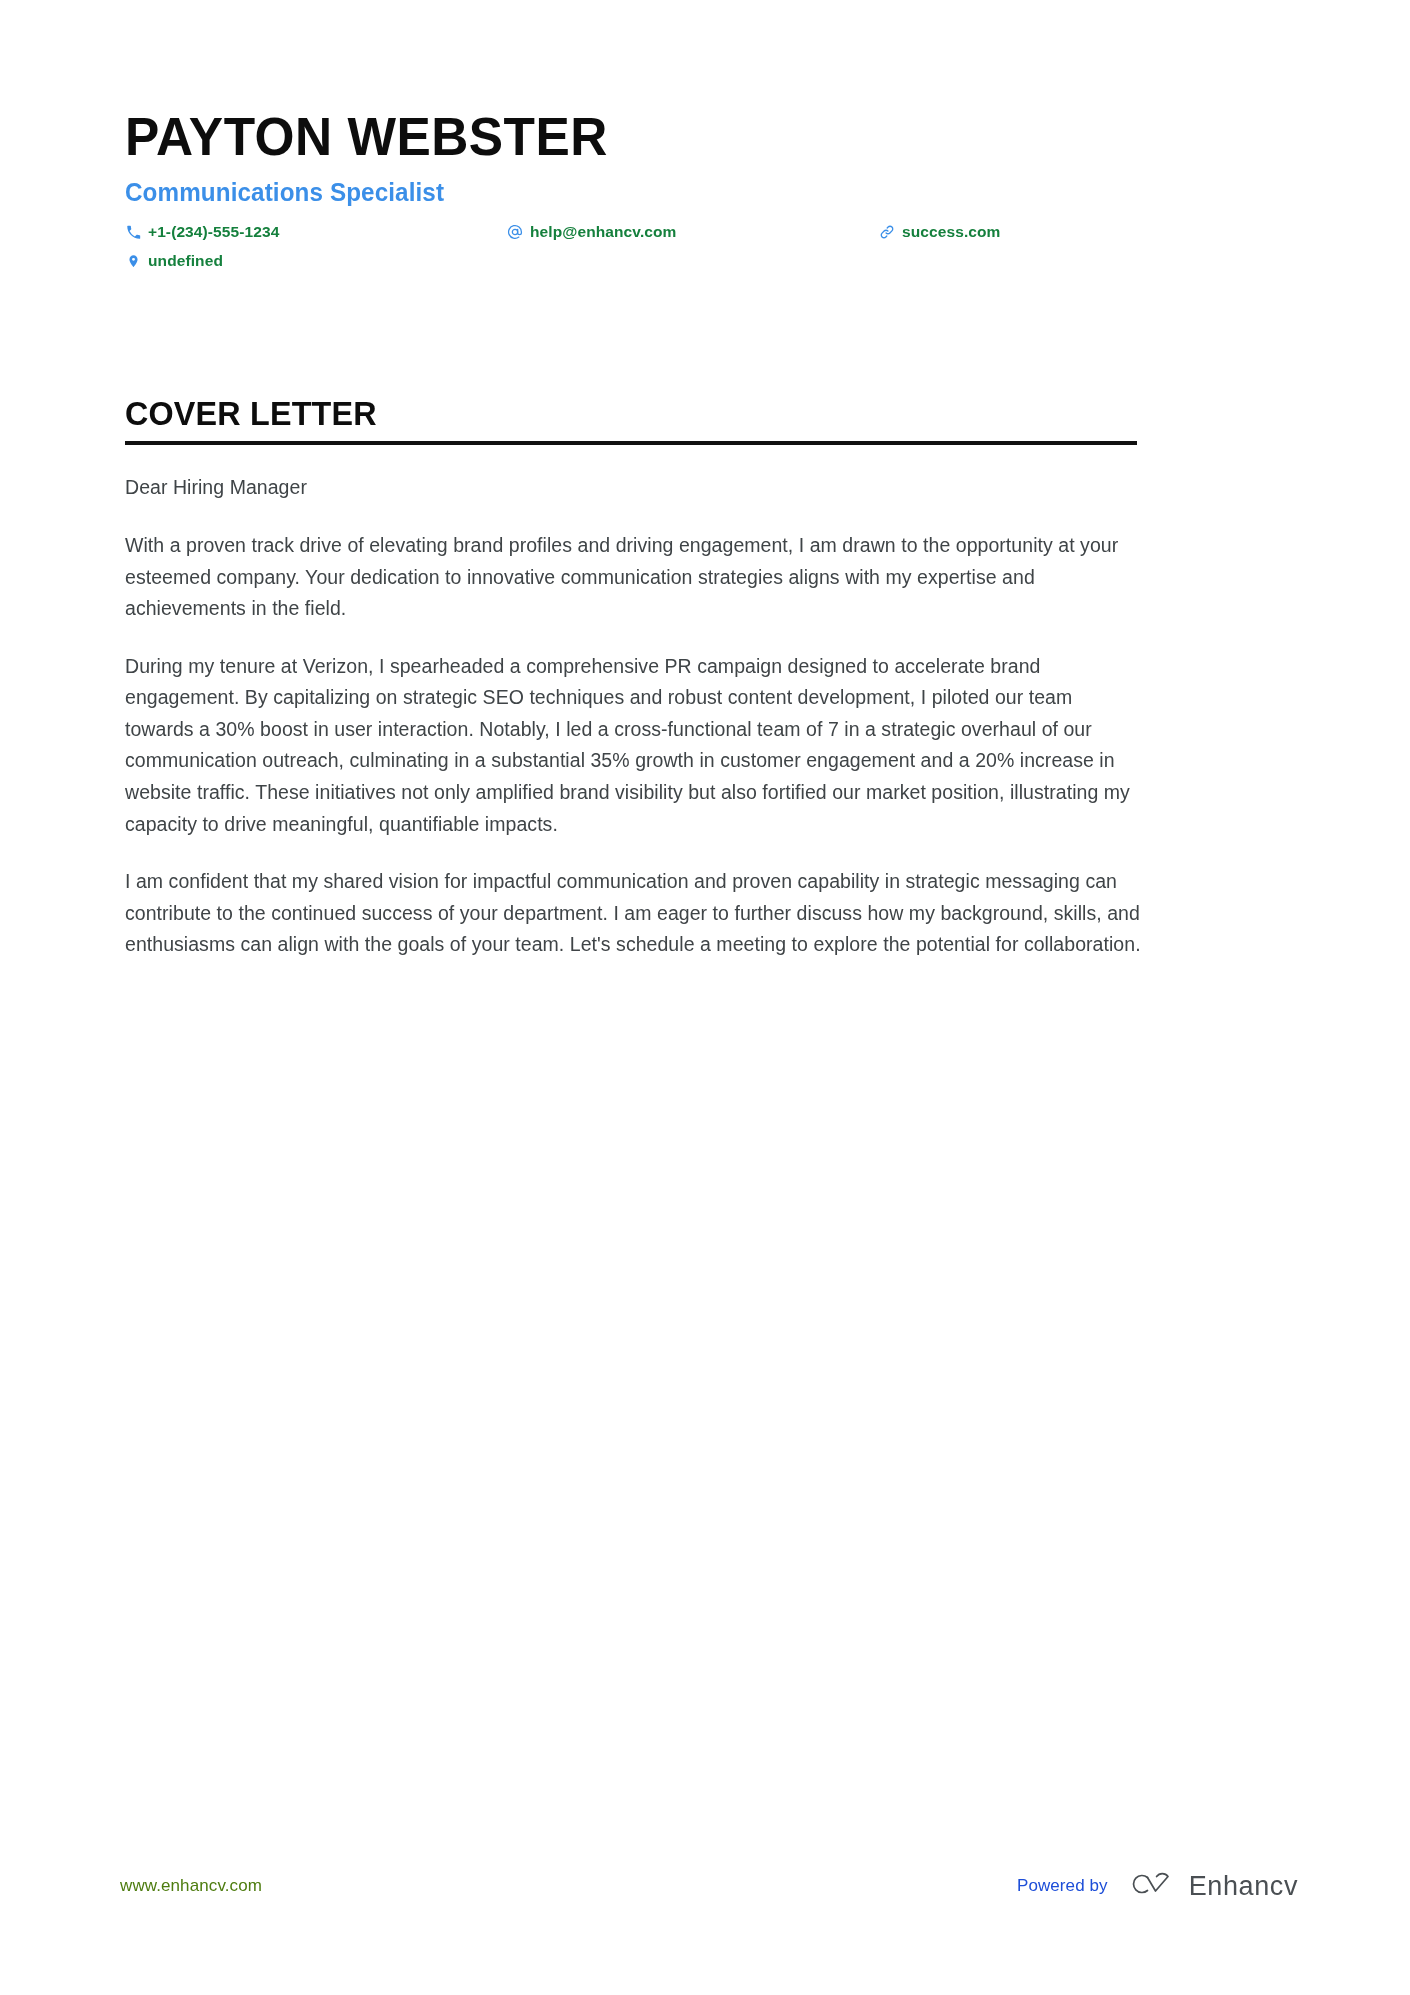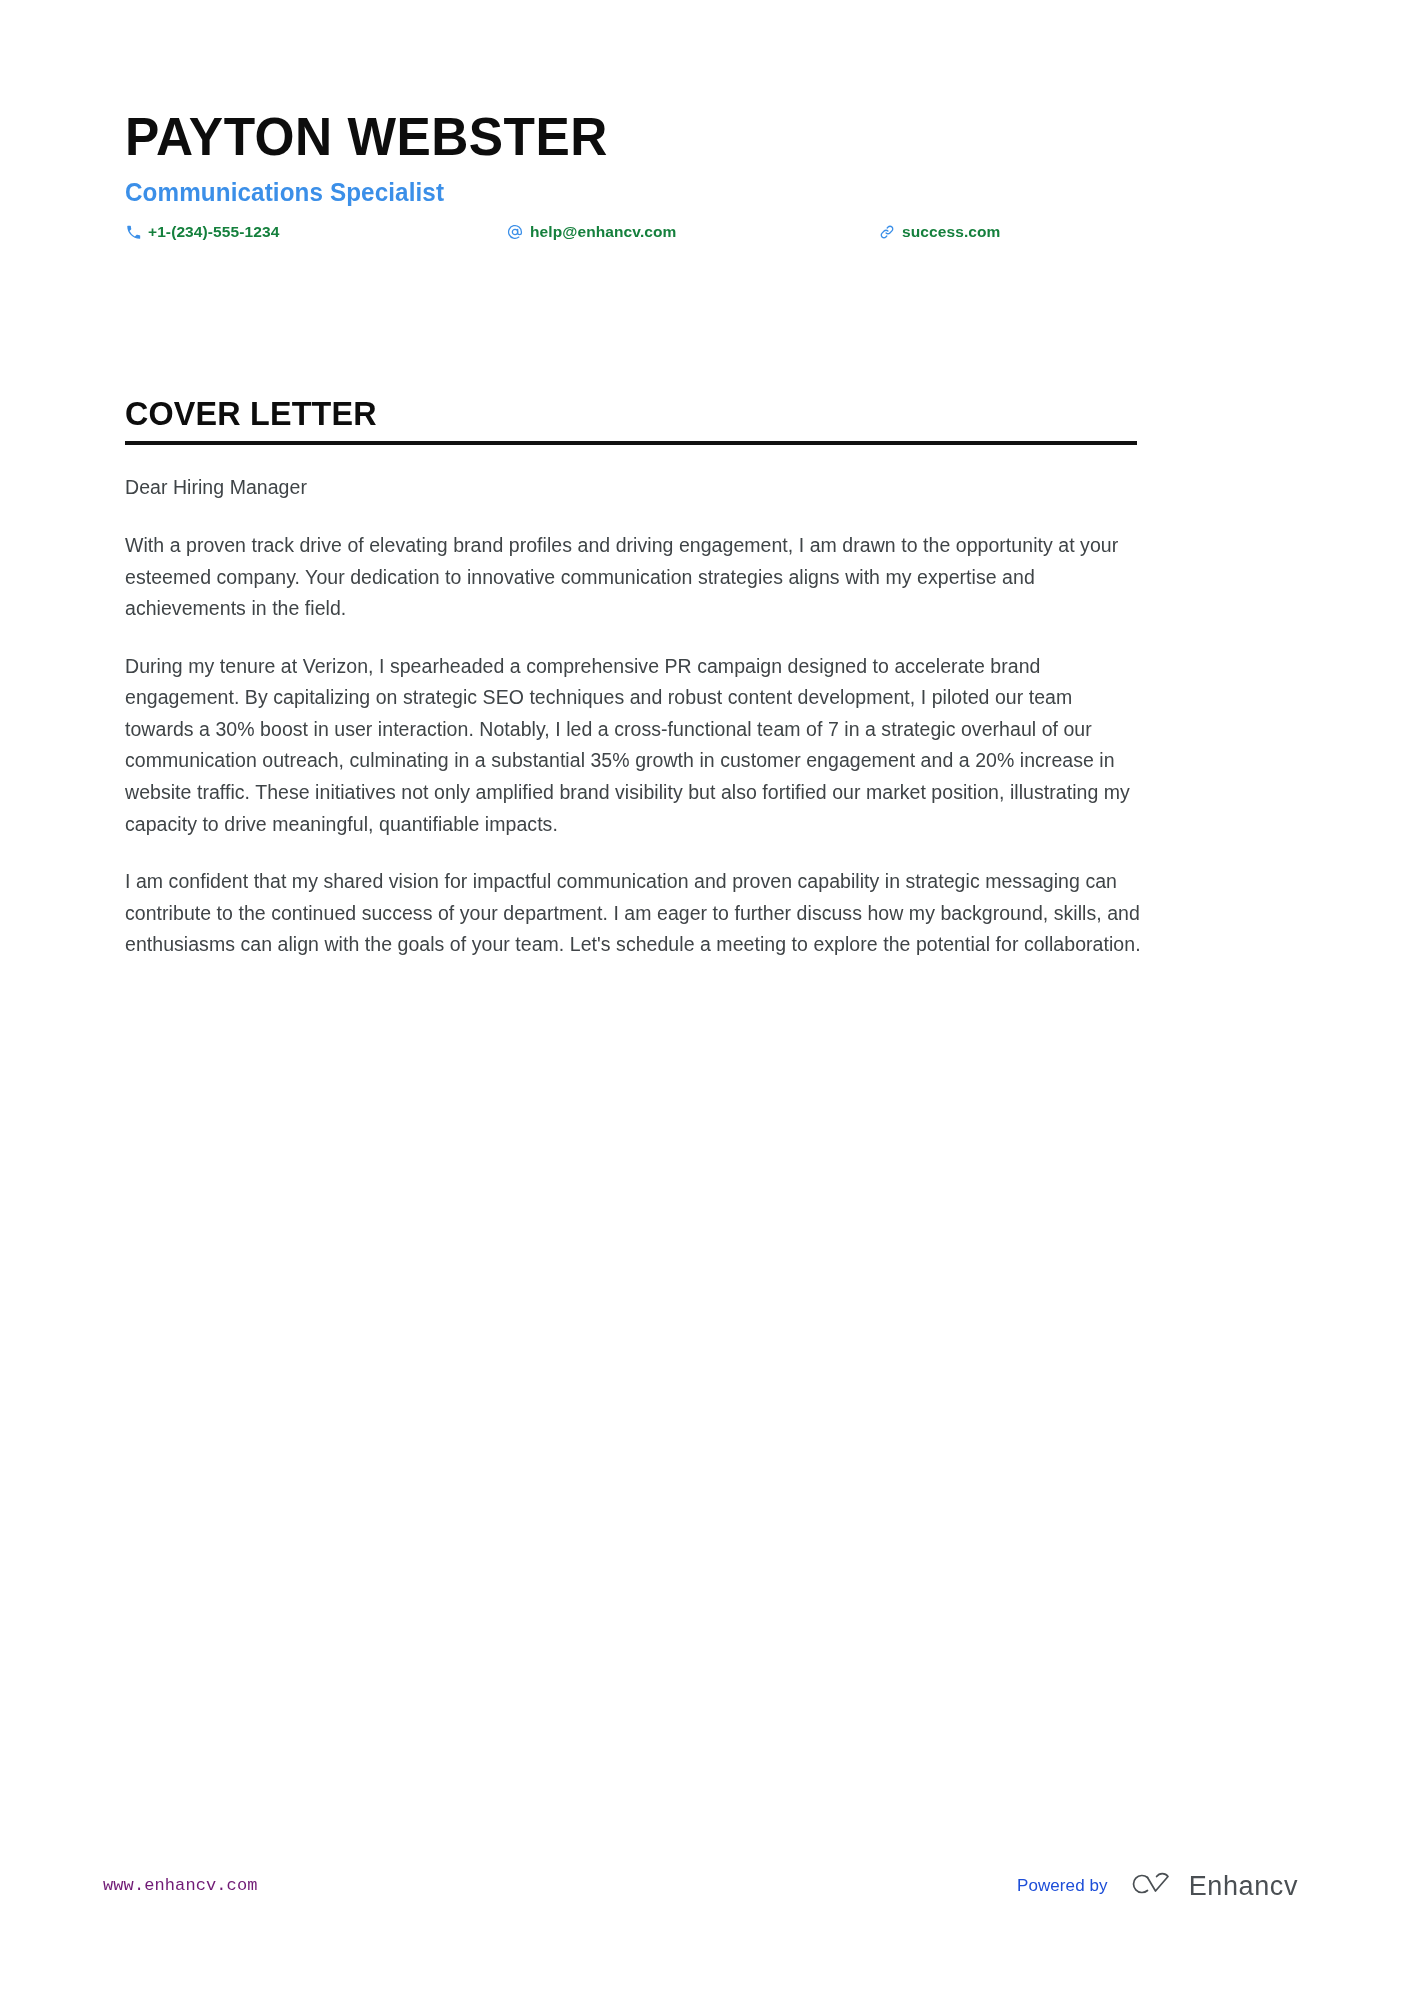--- a/index.html
+++ b/index.html
@@ -131,25 +131,25 @@
   
   .footer {
     position: absolute;
     left: 0;
     right: 0;
     top: 1870px;
     height: 40px;
   }
   .footer-url {
     position: absolute;
-    left: 103px;
+    left: 120px;
     top: 6px;
-    font-family: Liberation Mono, monospace;
+    font-family: Liberation Sans, sans-serif;
     font-size: 17px;
-    color: #701a75;
+    color: #4d7c0f;
     letter-spacing: 0.1px;
   }
   .footer-brand {
     position: absolute;
     right: 112px;
     top: 0;
     display: flex;
     align-items: center;
     gap: 16px;
   }
@@ -209,20 +209,30 @@
             <svg width="16" height="16" viewBox="0 0 24 24" fill="none" stroke="currentColor" stroke-width="2" stroke-linecap="round" stroke-linejoin="round">
               <path d="M10.6 13.4a4 4 0 0 0 5.7 0l3.1-3.1a4 4 0 1 0-5.7-5.7l-1.4 1.4"></path>
               <path d="M13.4 10.6a4 4 0 0 0-5.7 0l-3.1 3.1a4 4 0 1 0 5.7 5.7l1.4-1.4"></path>
             </svg>
           </span>
           <span>success.com</span>
         </div>
 
       </div>
 
+      <div class="contact-row">
+        <div class="contact-item col-1">
+          <span class="cicon">
+            <svg width="13" height="16" viewBox="0 0 24 24" fill="currentColor">
+              <path d="M12 1.5c-4.1 0-7.5 3.4-7.5 7.5 0 5.6 7.5 14 7.5 14s7.5-8.4 7.5-14c0-4.1-3.4-7.5-7.5-7.5zm0 10.2a2.7 2.7 0 1 1 0-5.4 2.7 2.7 0 0 1 0 5.4z"></path>
+            </svg>
+          </span>
+          <span>undefined</span>
+        </div>
+      </div>
     </div>
   </div>
 
   <div class="section">
     <h2 class="section-title">COVER LETTER</h2>
     <div class="section-rule"></div>
 
     <div class="letter">
       <p class="salutation">Dear Hiring Manager</p>
       <p class="para">With a proven track drive of elevating brand profiles and driving engagement, I am drawn to the opportunity at your esteemed company. Your dedication to innovative communication strategies aligns with my expertise and achievements in the field.</p>

